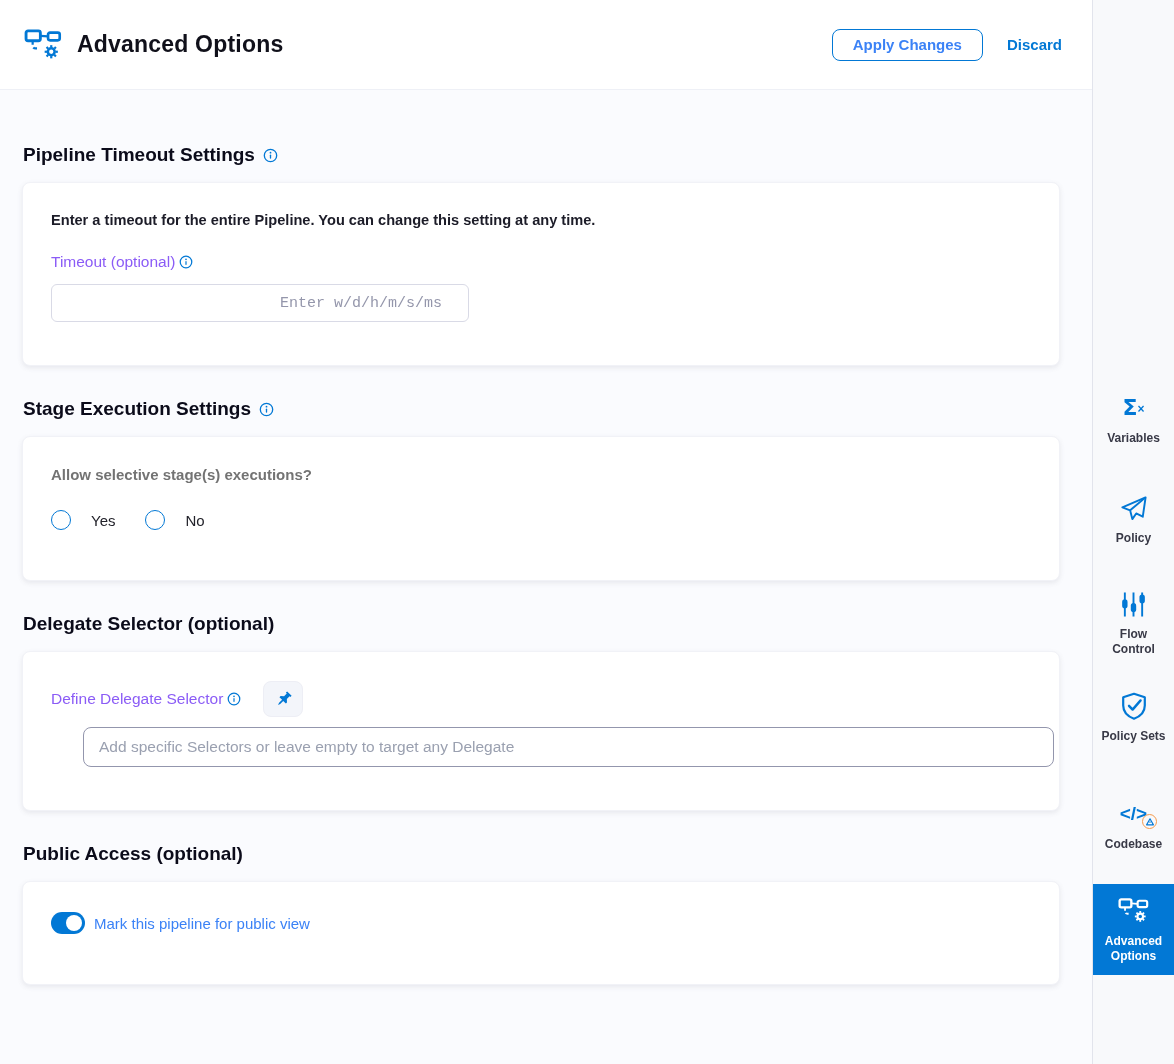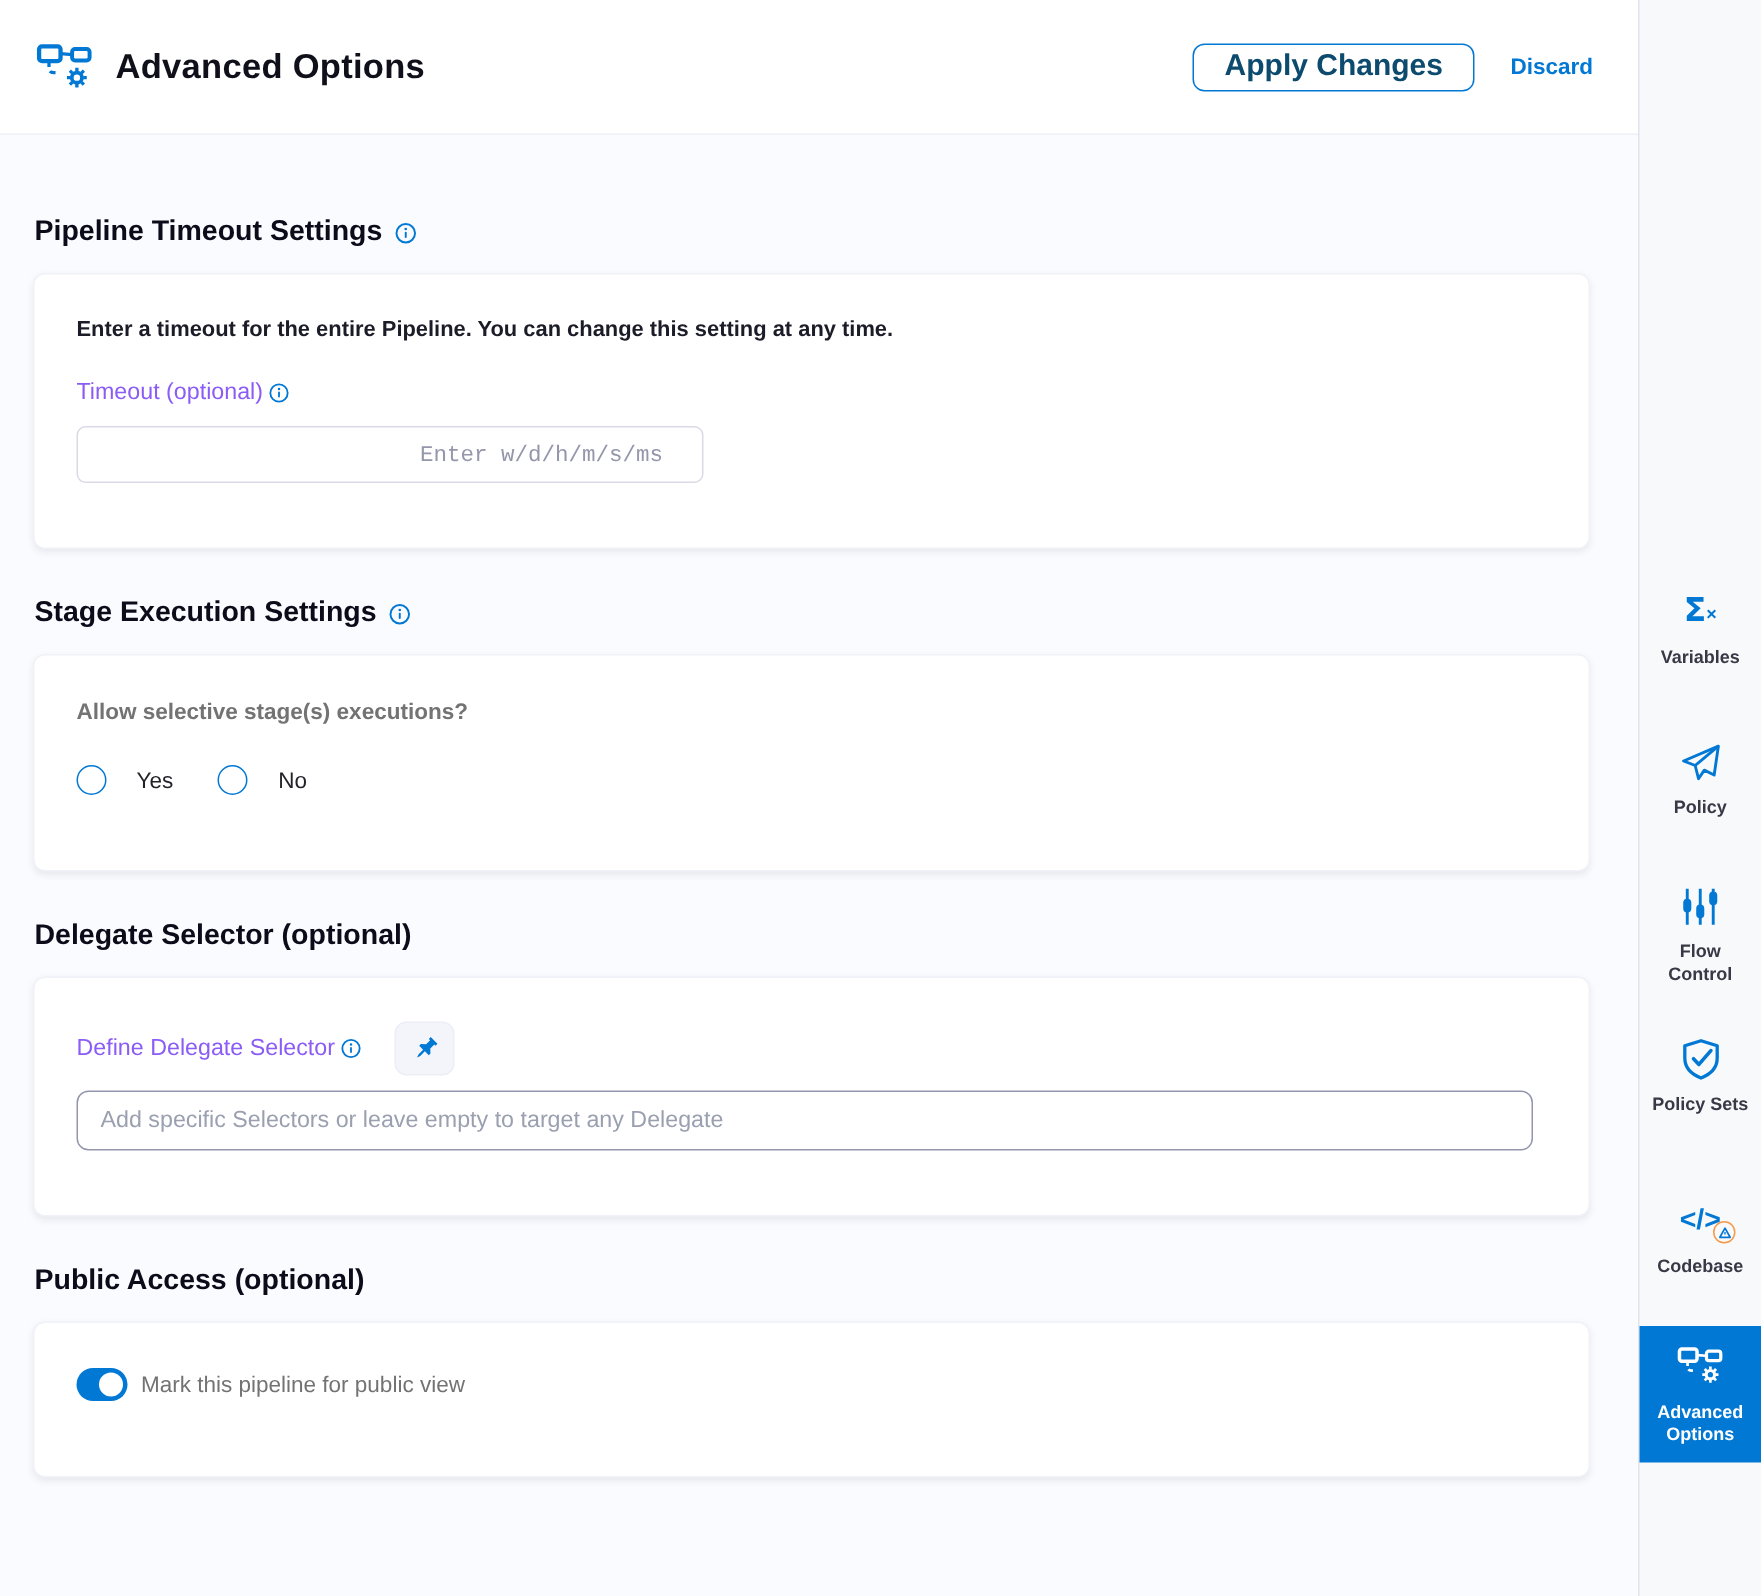--- a/index.html
+++ b/index.html
@@ -19,23 +19,23 @@
     display: flex; align-items: center;
     padding: 0 30px 0 24px;
   }
   .header-icon { color: #0278d5; display: flex; }
   .page-title {
     font-size: 23px; font-weight: 700; color: #10101a;
     margin-left: 15px; letter-spacing: 0.2px;
   }
   .header-actions { margin-left: auto; display: flex; align-items: center; gap: 24px; }
   .apply-btn {
-    border: 1.5px solid #0278d5; color: #0c4a6e; background: #ffffff;
+    border: 1.5px solid #0278d5; color: #3b82f6; background: #ffffff;
     border-radius: 8px; height: 32px; padding: 0 20px;
-    font-size: 20px; font-weight: 700; font-family: inherit; cursor: pointer;
+    font-size: 15px; font-weight: 700; font-family: inherit; cursor: pointer;
   }
   .discard-btn {
     color: #0278d5; background: none; border: none;
     font-size: 15px; font-weight: 700; font-family: inherit; cursor: pointer;
   }
   .content { padding: 38px 32px 0 22px; }
   .section-heading {
     display: flex; align-items: center; gap: 8px;
     font-size: 19px; font-weight: 700; color: #0b0b1a;
     margin: 32px 0 16px 1px;
@@ -79,33 +79,33 @@
   .pin-btn {
     margin-left: 22px; width: 40px; height: 36px;
     background: #f3f5fa; border: 1px solid #edeef5; border-radius: 8px;
     display: flex; align-items: center; justify-content: center; cursor: pointer;
   }
   .delegate-input {
     display: block; margin-top: 10px;
     width: 971px; height: 40px;
     border: 1px solid #9396ad; border-radius: 8px;
     padding: 0 15px; font-size: 15.5px; font-family: inherit; color: #22222a;
-    background: #fff; outline: none;
+    background: #fff; outline: none; margin-left: 32px;
   }
   .delegate-input::placeholder { color: #9aa0b0; }
   .toggle-row { display: flex; align-items: center; gap: 9px; margin-top: 1px; }
   .toggle {
     position: relative; width: 34px; height: 22px; border-radius: 11px;
     background: #0278d5; cursor: pointer; flex: 0 0 34px;
   }
   .toggle .knob {
     position: absolute; top: 3px; right: 3px;
     width: 16px; height: 16px; border-radius: 50%; background: #ffffff;
   }
-  .toggle-label { font-size: 15px; color: #737373; }
+  .toggle-label { font-size: 15px; color: #3b82f6; }
   .info-icon { display: inline-flex; flex: 0 0 auto; cursor: pointer; }
   
   .sidebar {
     flex: 0 0 82px; width: 82px; position: relative; height: 1064px;
     background: #f8f9fb; border-left: 1px solid #e2e4ec;
   }
   .side-item {
     position: absolute; left: 0; width: 100%;
     display: flex; flex-direction: column; align-items: center;
     color: #383946; cursor: pointer;

